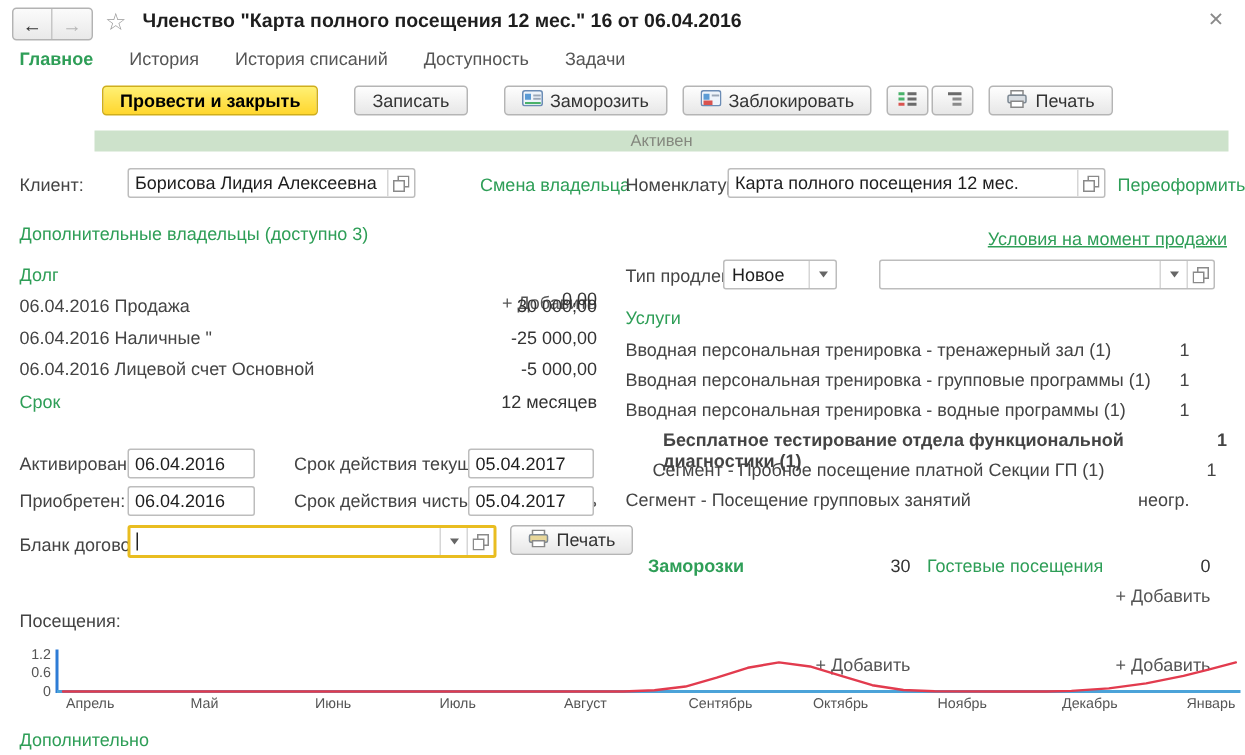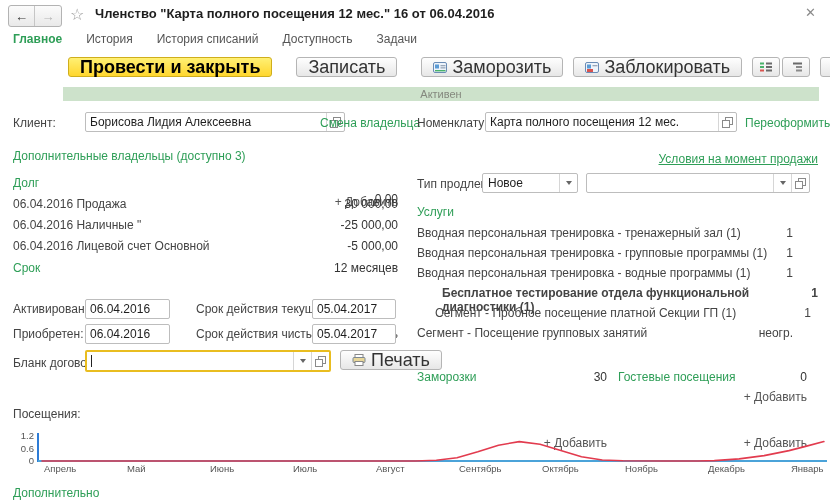--- a/index.html
+++ b/index.html
@@ -19,21 +19,21 @@
 
   
   .tabs { position:absolute; left:13px; top:32px; display:flex; gap:24px; font-size:12px; }
   .tab { color:#555; cursor:default; }
   .tab.active { color:#2e9e57; font-weight:bold; }
 
   
   .toolbar { position:absolute; left:68px; top:57px; display:flex; align-items:center; }
   .btn { height:20px; display:inline-flex; align-items:center; gap:5px; padding:0 11px;
          border:1px solid #b5b5b5; border-radius:3px; background:linear-gradient(#fefefe,#e7e7e7);
-         font-size:18px; color:#333; white-space:nowrap; }
+         font-size:12px; color:#333; white-space:nowrap; }
   .btn.primary { background:linear-gradient(#fff074,#ffd62e); border-color:#cfae1c; font-weight:bold; color:#000; }
   .btn.iconbtn { padding:0 6px; }
   .arrow-down { width:0; height:0; border-left:3.5px solid transparent; border-right:3.5px solid transparent;
                 border-top:4px solid #666; display:inline-block; }
   .ml24{margin-left:24px}.ml16{margin-left:16px}.ml10{margin-left:10px}.ml2{margin-left:2px}
 
   
   .status { position:absolute; left:63px; top:87px; width:756px; height:14px; background:#cde2cb;
             color:#84887e; text-align:center; font-size:11px; line-height:14px; }
 
@@ -128,21 +128,21 @@
           </svg></span>
       <span>Печать</span>
 
     </div>
 
   </div>
 
   <div class="status">Активен</div>
 
   <div class="lbl" style="left:13px; top:116px;">Клиент:</div>
-  <div class="field" style="left:85px; top:112px; width:260px;">
+  <div class="field" style="left:85px; top:112px; width:192px;">
     <input value="Борисова Лидия Алексеевна" style="">
     <span class="fbtn">
         <svg width="11" height="11">
           <rect x="3.5" y="0.5" width="7" height="7" fill="#fff" stroke="#8a8a8a"></rect>
           <rect x="0.5" y="3.5" width="7" height="7" fill="#fff" stroke="#8a8a8a"></rect>
         </svg>
       </span>
   </div>
   <div class="glink pos" style="left:320px; top:116px;">Смена владельца</div>
 
@@ -211,21 +211,21 @@
   <div class="btn" style="position:absolute; left:340px; top:350px;">
     <span><svg width="14" height="12">
           <rect x="3" y="0.5" width="8" height="3" fill="#fff" stroke="#888"></rect>
           <rect x="1" y="3.5" width="12" height="5" rx="1" fill="#e8d79a" stroke="#7d8893"></rect>
           <rect x="3" y="7.5" width="8" height="4" fill="#fff" stroke="#888"></rect>
         </svg></span>
     <span>Печать</span>
   </div>
 
   <div class="lbl" style="left:417px; top:177px;">Тип продления:</div>
-  <div class="field" style="left:482px; top:173px; width:96px;">
+  <div class="field" style="left:482px; top:173px; width:76px;">
     <span class="seltext">Новое</span>
     <span class="fbtn">
         <span class="arrow-down"></span>
       </span>
   </div>
   <div class="field" style="left:586px; top:173px; width:224px;">
     <input value="" style="">
     <span class="fbtn">
         <span class="arrow-down"></span>
       </span>
@@ -258,21 +258,21 @@
   <div class="pos" style="left:417px; top:306px; width:376px; display:flex; justify-content:space-between;margin-left:18px;">
     <span>Сегмент - Пробное посещение платной Секции ГП  (1)</span>
       <span>1</span>
   </div>
   <div class="pos" style="left:417px; top:326px; width:376px; display:flex; justify-content:space-between;">
     <span>Сегмент - Посещение групповых занятий</span>
       <span>неогр.</span>
   </div>
   <div class="addlink" style="left:660px; top:344px; width:147px;">+ Добавить</div>
 
-  <div class="ghead pos" style="left:417px; top:370px;">Заморозки</div>
+  <div class="ghead pos" style="left:432px; top:370px;font-weight:bold;">Заморозки</div>
   <div class="rnum gval" style="left:520px; top:370px; width:87px;">30</div>
   <div class="ghead pos" style="left:618px; top:370px;">Гостевые посещения</div>
   <div class="rnum gval" style="left:720px; top:370px; width:87px;">0</div>
   <div class="addlink" style="left:460px; top:390px; width:147px;">+ Добавить</div>
   <div class="addlink" style="left:660px; top:390px; width:147px;">+ Добавить</div>
 
   <div class="lbl" style="left:13px; top:407px;">Посещения:</div>
   <div class="chart">
     <svg id="visits-svg" width="830" height="54">
         <line x1="38" y1="9" x2="38" y2="38" stroke="#2e7cd6" stroke-width="2"></line>

